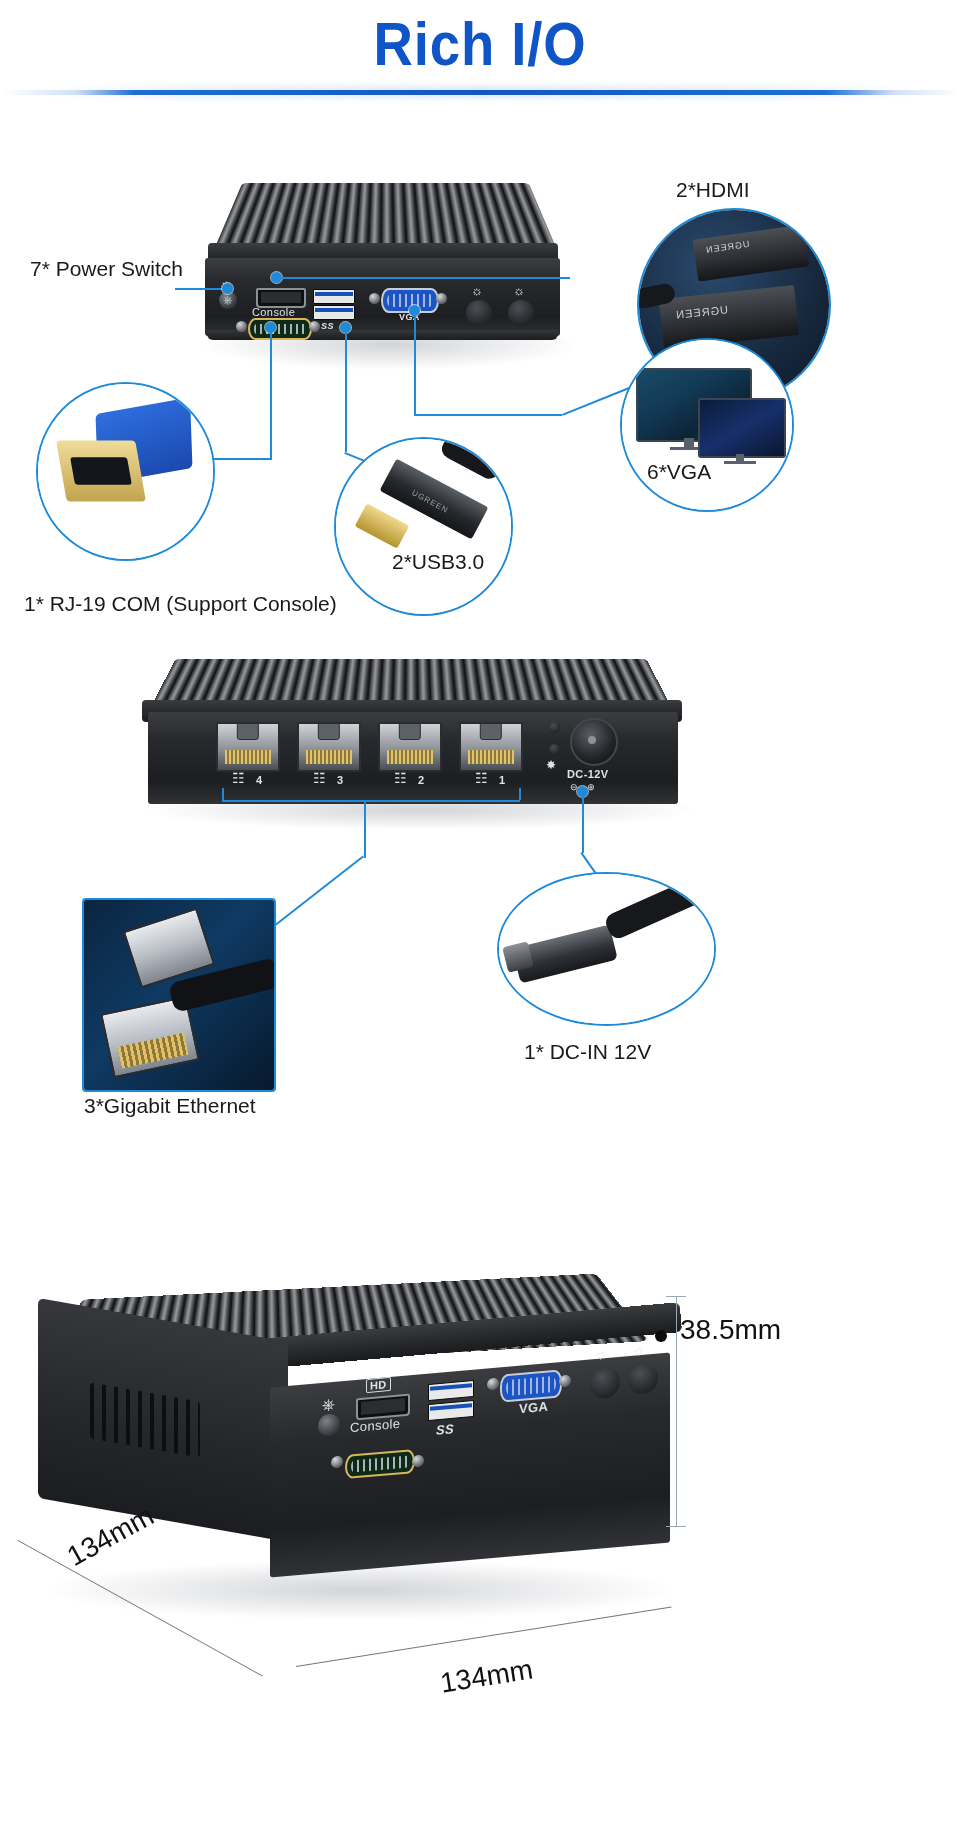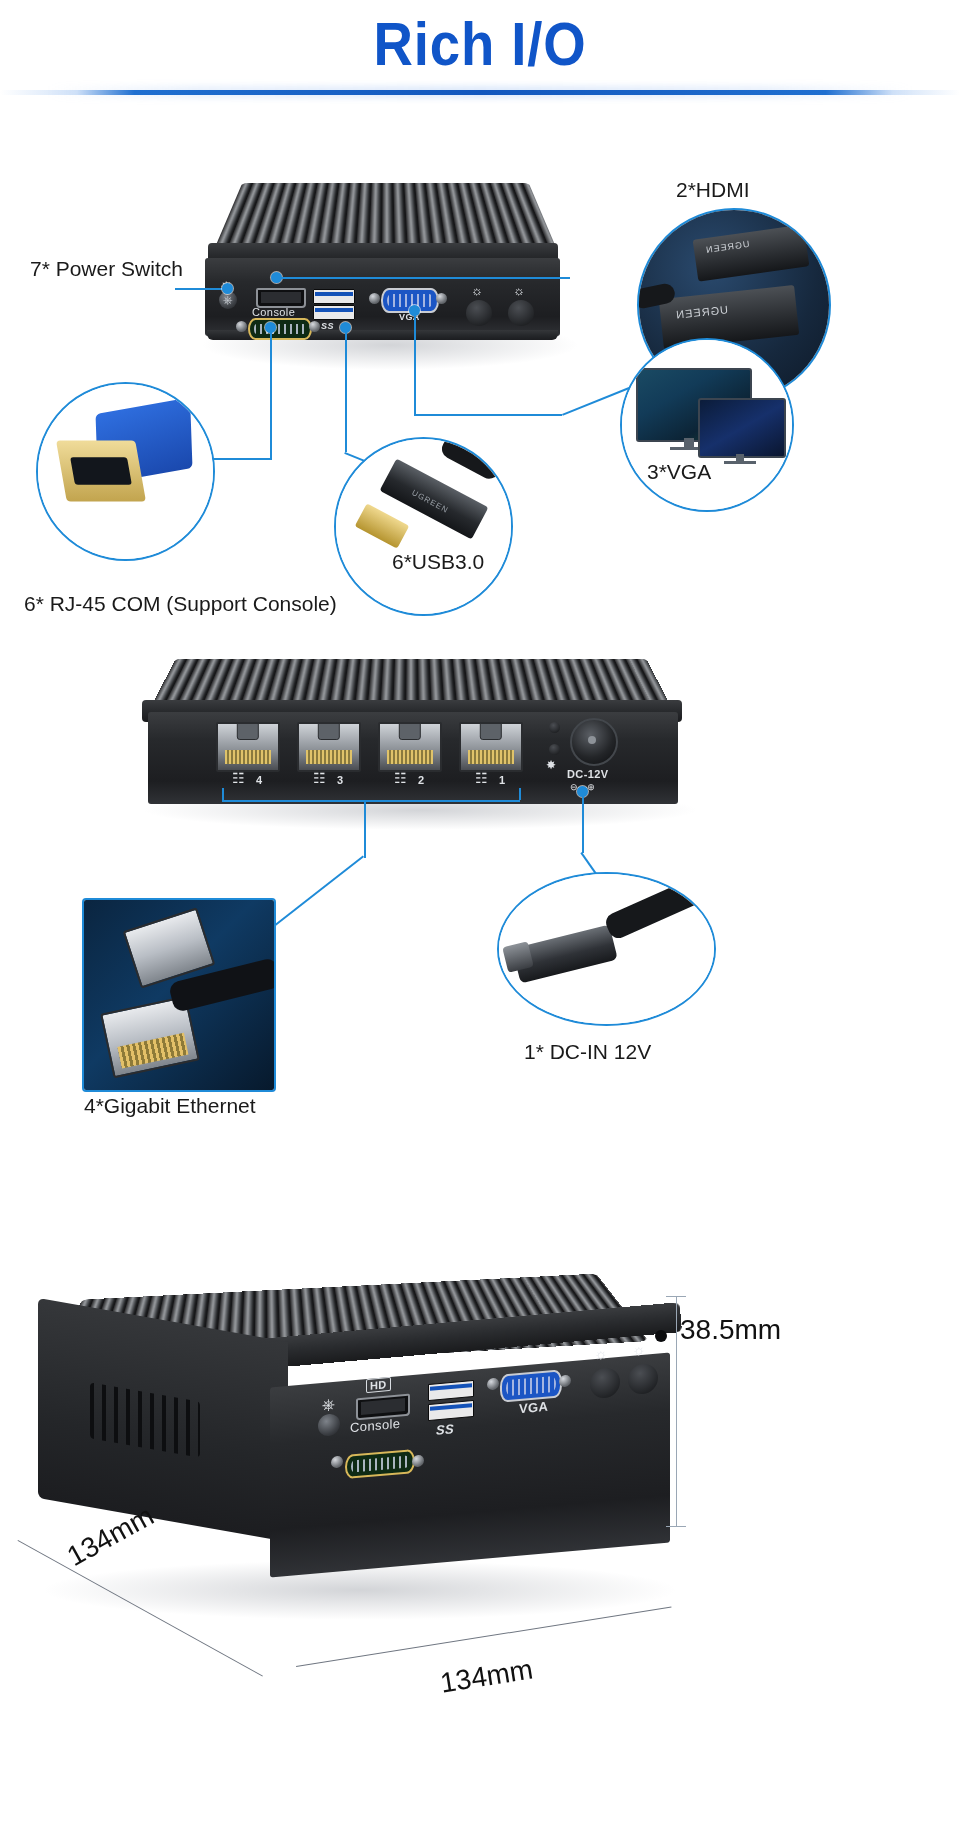--- a/index.html
+++ b/index.html
@@ -177,44 +177,44 @@
       <div class="ins-vga"></div>
       <div class="tvbody" style="left:14px;top:28px;width:112px;height:70px;
            background:linear-gradient(150deg,#1a4a63 0%,#123b58 35%,#0c2436 70%,#1d4a3a 100%);"></div>
       <div class="tvstand" style="left:62px;top:98px;width:10px;height:10px;"></div>
       <div class="tvstand" style="left:48px;top:107px;width:40px;height:3px;"></div>
       <div class="tvbody" style="left:76px;top:58px;width:84px;height:56px;
            background:linear-gradient(150deg,#0b1c3a 0%,#16306b 50%,#0a1630 100%);"></div>
       <div class="tvstand" style="left:114px;top:114px;width:8px;height:8px;"></div>
       <div class="tvstand" style="left:102px;top:121px;width:32px;height:3px;"></div>
     </div>
-    <div class="lbl" style="left:647px;top:460px;">3*VGA</div>
+    <div class="lbl" style="left:647px;top:460px;">6*VGA</div>
 
     <div class="dot" style="left:340px;top:322px;"></div>
     <div class="line vline" style="left:345px;top:327px;height:125px;"></div>
     <div class="diag" style="left:345px;top:452px;width:56px;transform:rotate(22deg);"></div>
     <div class="circle" style="left:334px;top:437px;width:175px;height:175px;">
       <div class="ins-usb"></div>
       <div class="usbplug" style="left:46px;top:42px;width:104px;height:36px;transform:rotate(28deg);"></div>
       <div class="usbplug" style="left:22px;top:74px;width:48px;height:26px;transform:rotate(28deg);
            background:linear-gradient(180deg,#f0d98f,#b5942f);"></div>
       <div class="dccable" style="left:104px;top:8px;width:62px;height:22px;transform:rotate(28deg);"></div>
       <div class="hdmibrand" style="left:74px;top:58px;transform:rotate(28deg);font-size:8px;color:#9aa0a7;">UGREEN</div>
     </div>
-    <div class="lbl" style="left:392px;top:550px;">6*USB3.0</div>
+    <div class="lbl" style="left:392px;top:550px;">2*USB3.0</div>
 
     <div class="dot" style="left:265px;top:322px;"></div>
     <div class="line vline" style="left:270px;top:327px;height:132px;"></div>
     <div class="line hline" style="left:200px;top:458px;width:72px;"></div>
     <div class="circle" style="left:36px;top:382px;width:175px;height:175px;">
       <div class="ins-com"></div>
       <div class="complug" style="left:58px;top:22px;width:96px;height:70px;transform:rotate(-10deg) skewX(-8deg);"></div>
       <div class="comhead" style="left:24px;top:56px;width:78px;height:62px;transform:rotate(-10deg) skewY(10deg);"></div>
     </div>
-    <div class="lbl" style="left:24px;top:592px;">6* RJ-45 COM  (Support Console)</div>
+    <div class="lbl" style="left:24px;top:592px;">1* RJ-19 COM  (Support Console)</div>
   </div>
 
   <div>
 
     <div class="shadow" style="left:140px;top:790px;width:560px;height:40px;"></div>
 
     <div class="fins" style="left:146px;top:606px;width:530px;height:110px;
          transform:perspective(700px) rotateX(54deg);transform-origin:50% 100%;border-radius:6px;"></div>
     <div class="topcap" style="left:142px;top:700px;width:540px;height:22px;border-radius:4px;"></div>
     <div class="facefront" style="left:148px;top:712px;width:530px;height:92px;"></div>
@@ -262,21 +262,21 @@
     <div class="line vline" style="left:364px;top:800px;height:58px;"></div>
     <div class="diag" style="left:364px;top:857px;width:130px;transform:rotate(142deg);"></div>
     <div class="circle" style="left:82px;top:898px;width:190px;height:190px;border-radius:4px;border:2px solid #1f8bd8;">
       <div class="ins-rj"></div>
       <div class="rj45big" style="left:46px;top:18px;width:74px;height:56px;transform:rotate(-18deg);"></div>
       <div class="rj45big" style="left:22px;top:104px;width:84px;height:62px;transform:rotate(-12deg);">
         <div class="g"></div>
       </div>
       <div class="dccable" style="left:86px;top:70px;width:110px;height:30px;transform:rotate(-14deg);background:#101216;"></div>
     </div>
-    <div class="lbl" style="left:84px;top:1094px;">4*Gigabit Ethernet</div>
+    <div class="lbl" style="left:84px;top:1094px;">3*Gigabit Ethernet</div>
 
     <div class="dot" style="left:577px;top:786px;"></div>
     <div class="line vline" style="left:582px;top:791px;height:62px;"></div>
     <div class="diag" style="left:582px;top:852px;width:62px;transform:rotate(55deg);"></div>
     <div class="circle" style="left:497px;top:872px;width:215px;height:150px;">
       <div class="ins-dc"></div>
       <div class="dcplug" style="left:16px;top:62px;width:100px;height:36px;transform:rotate(-14deg);"></div>
       <div class="dcplug" style="left:6px;top:70px;width:26px;height:26px;transform:rotate(-14deg);
            background:linear-gradient(180deg,#8d9298,#3a3d42);border-radius:4px;"></div>
       <div class="dccable" style="left:104px;top:18px;width:120px;height:26px;transform:rotate(-24deg);"></div>

